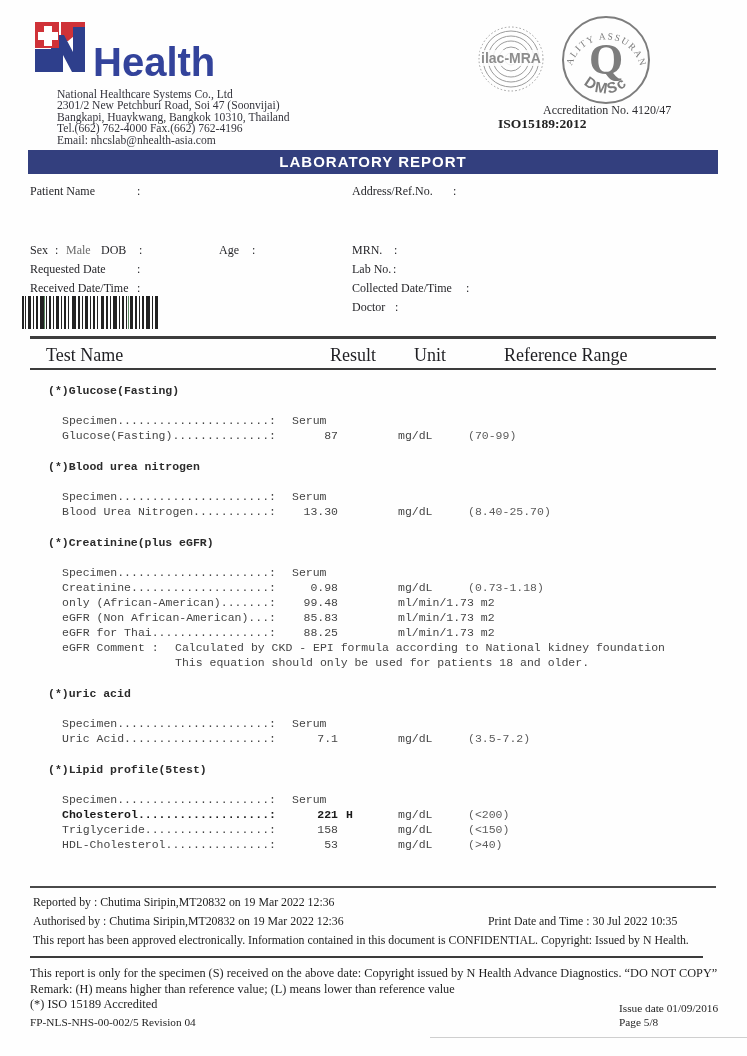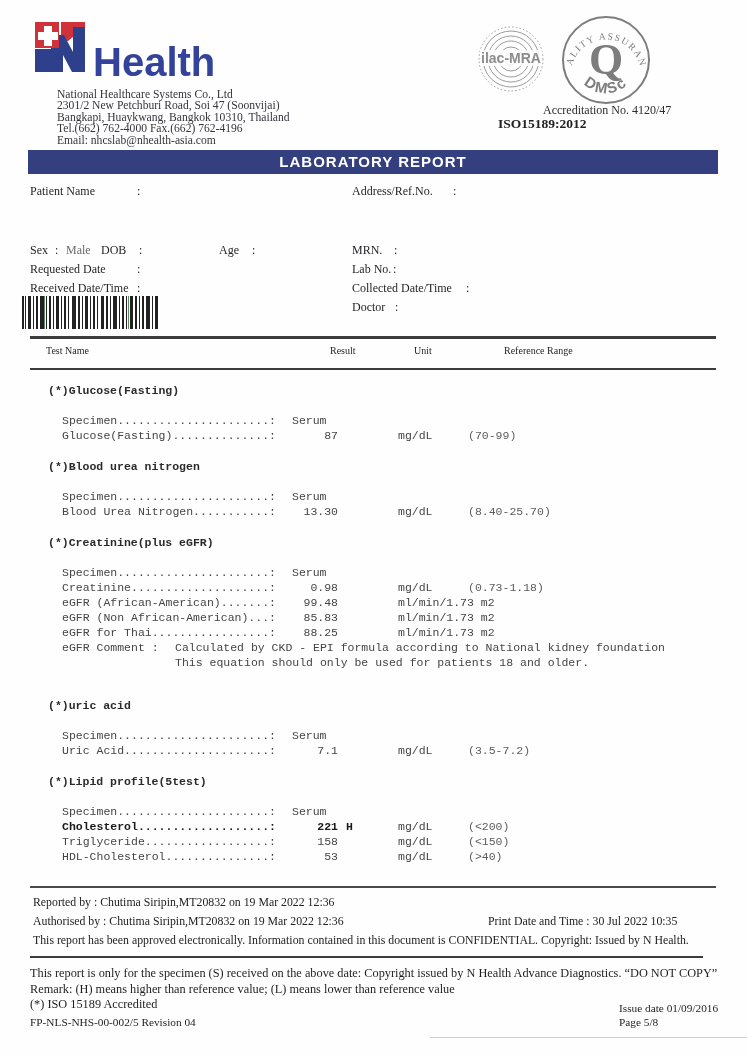--- a/index.html
+++ b/index.html
@@ -18,26 +18,26 @@
   .title-bar{position:absolute;left:28px;top:150px;width:690px;height:24px;background:#333f7e;
              color:#ffffff;font-family:"Liberation Sans",sans-serif;font-weight:bold;font-size:15px;
              text-align:center;line-height:24px;letter-spacing:1px;}
   
   .pt{position:absolute;font-size:12px;white-space:nowrap;}
   .muted{color:#6a6a6a;}
   .barcode{position:absolute;left:22px;top:296px;}
   
   .hr{position:absolute;background:#3c3c3c;}
   
-  .th{position:absolute;top:345px;font-size:10px;color:#1f1f23;}
+  .th{position:absolute;top:345px;font-size:18px;color:#1f1f23;}
   
   .sections{position:absolute;left:0;top:384px;width:747px;
             font-family:"Liberation Mono",monospace;font-size:11.5px;color:#454545;}
   .section{margin-bottom:16px;}
-  .section.extra-gap{margin-top:28px;}
+  .section.extra-gap{margin-top:16px;}
   .sec-title{height:15px;margin:0 0 15px 48px;font-weight:bold;color:#2b2b2b;letter-spacing:0;}
   .trow{position:relative;height:15px;white-space:pre;}
   .trow.bold .r-label,.trow.bold .r-result,.trow.bold .r-flag{font-weight:bold;color:#1a1a1a;}
   .r-label{position:absolute;left:62px;}
   .r-result{position:absolute;left:272px;width:66px;text-align:right;}
   .r-result.specimen{text-align:left;padding-left:20px;font-family:Liberation Mono, monospace;}
   .r-flag{position:absolute;left:346px;font-weight:bold;color:#1a1a1a;}
   .r-unit{position:absolute;left:374px;padding-left:24px;}
   .r-ref{position:absolute;left:468px;color:#5c5c5c;}
   .c-label{position:absolute;left:62px;}
@@ -187,21 +187,21 @@
       </div>
       <div class="section">
         <div class="sec-title">(*)Blood urea nitrogen</div>
         <div class="trow"><span class="r-label">Specimen......................:</span><span class="r-result specimen">Serum</span></div>
         <div class="trow"><span class="r-label">Blood Urea Nitrogen...........:</span><span class="r-result">13.30</span><span class="r-unit">mg/dL</span><span class="r-ref">(8.40-25.70)</span></div>
       </div>
       <div class="section">
         <div class="sec-title">(*)Creatinine(plus eGFR)</div>
         <div class="trow"><span class="r-label">Specimen......................:</span><span class="r-result specimen">Serum</span></div>
         <div class="trow"><span class="r-label">Creatinine....................:</span><span class="r-result">0.98</span><span class="r-unit">mg/dL</span><span class="r-ref">(0.73-1.18)</span></div>
-        <div class="trow"><span class="r-label">eGFR (African-American).......:</span><span class="r-result">99.48</span><span class="r-unit">ml/min/1.73 m2</span></div>
+        <div class="trow"><span class="r-label">only (African-American).......:</span><span class="r-result">99.48</span><span class="r-unit">ml/min/1.73 m2</span></div>
         <div class="trow"><span class="r-label">eGFR (Non African-American)...:</span><span class="r-result">85.83</span><span class="r-unit">ml/min/1.73 m2</span></div>
         <div class="trow"><span class="r-label">eGFR for Thai.................:</span><span class="r-result">88.25</span><span class="r-unit">ml/min/1.73 m2</span></div>
         <div class="trow"><span class="c-label">eGFR Comment :</span><span class="c-text">Calculated by CKD - EPI formula according to National kidney foundation</span></div>
         <div class="trow"><span class="c-text">This equation should only be used for patients 18 and older.</span></div>
       </div>
       <div class="section extra-gap">
         <div class="sec-title">(*)uric acid</div>
         <div class="trow"><span class="r-label">Specimen......................:</span><span class="r-result specimen">Serum</span></div>
         <div class="trow"><span class="r-label">Uric Acid.....................:</span><span class="r-result">7.1</span><span class="r-unit">mg/dL</span><span class="r-ref">(3.5-7.2)</span></div>
       </div>

